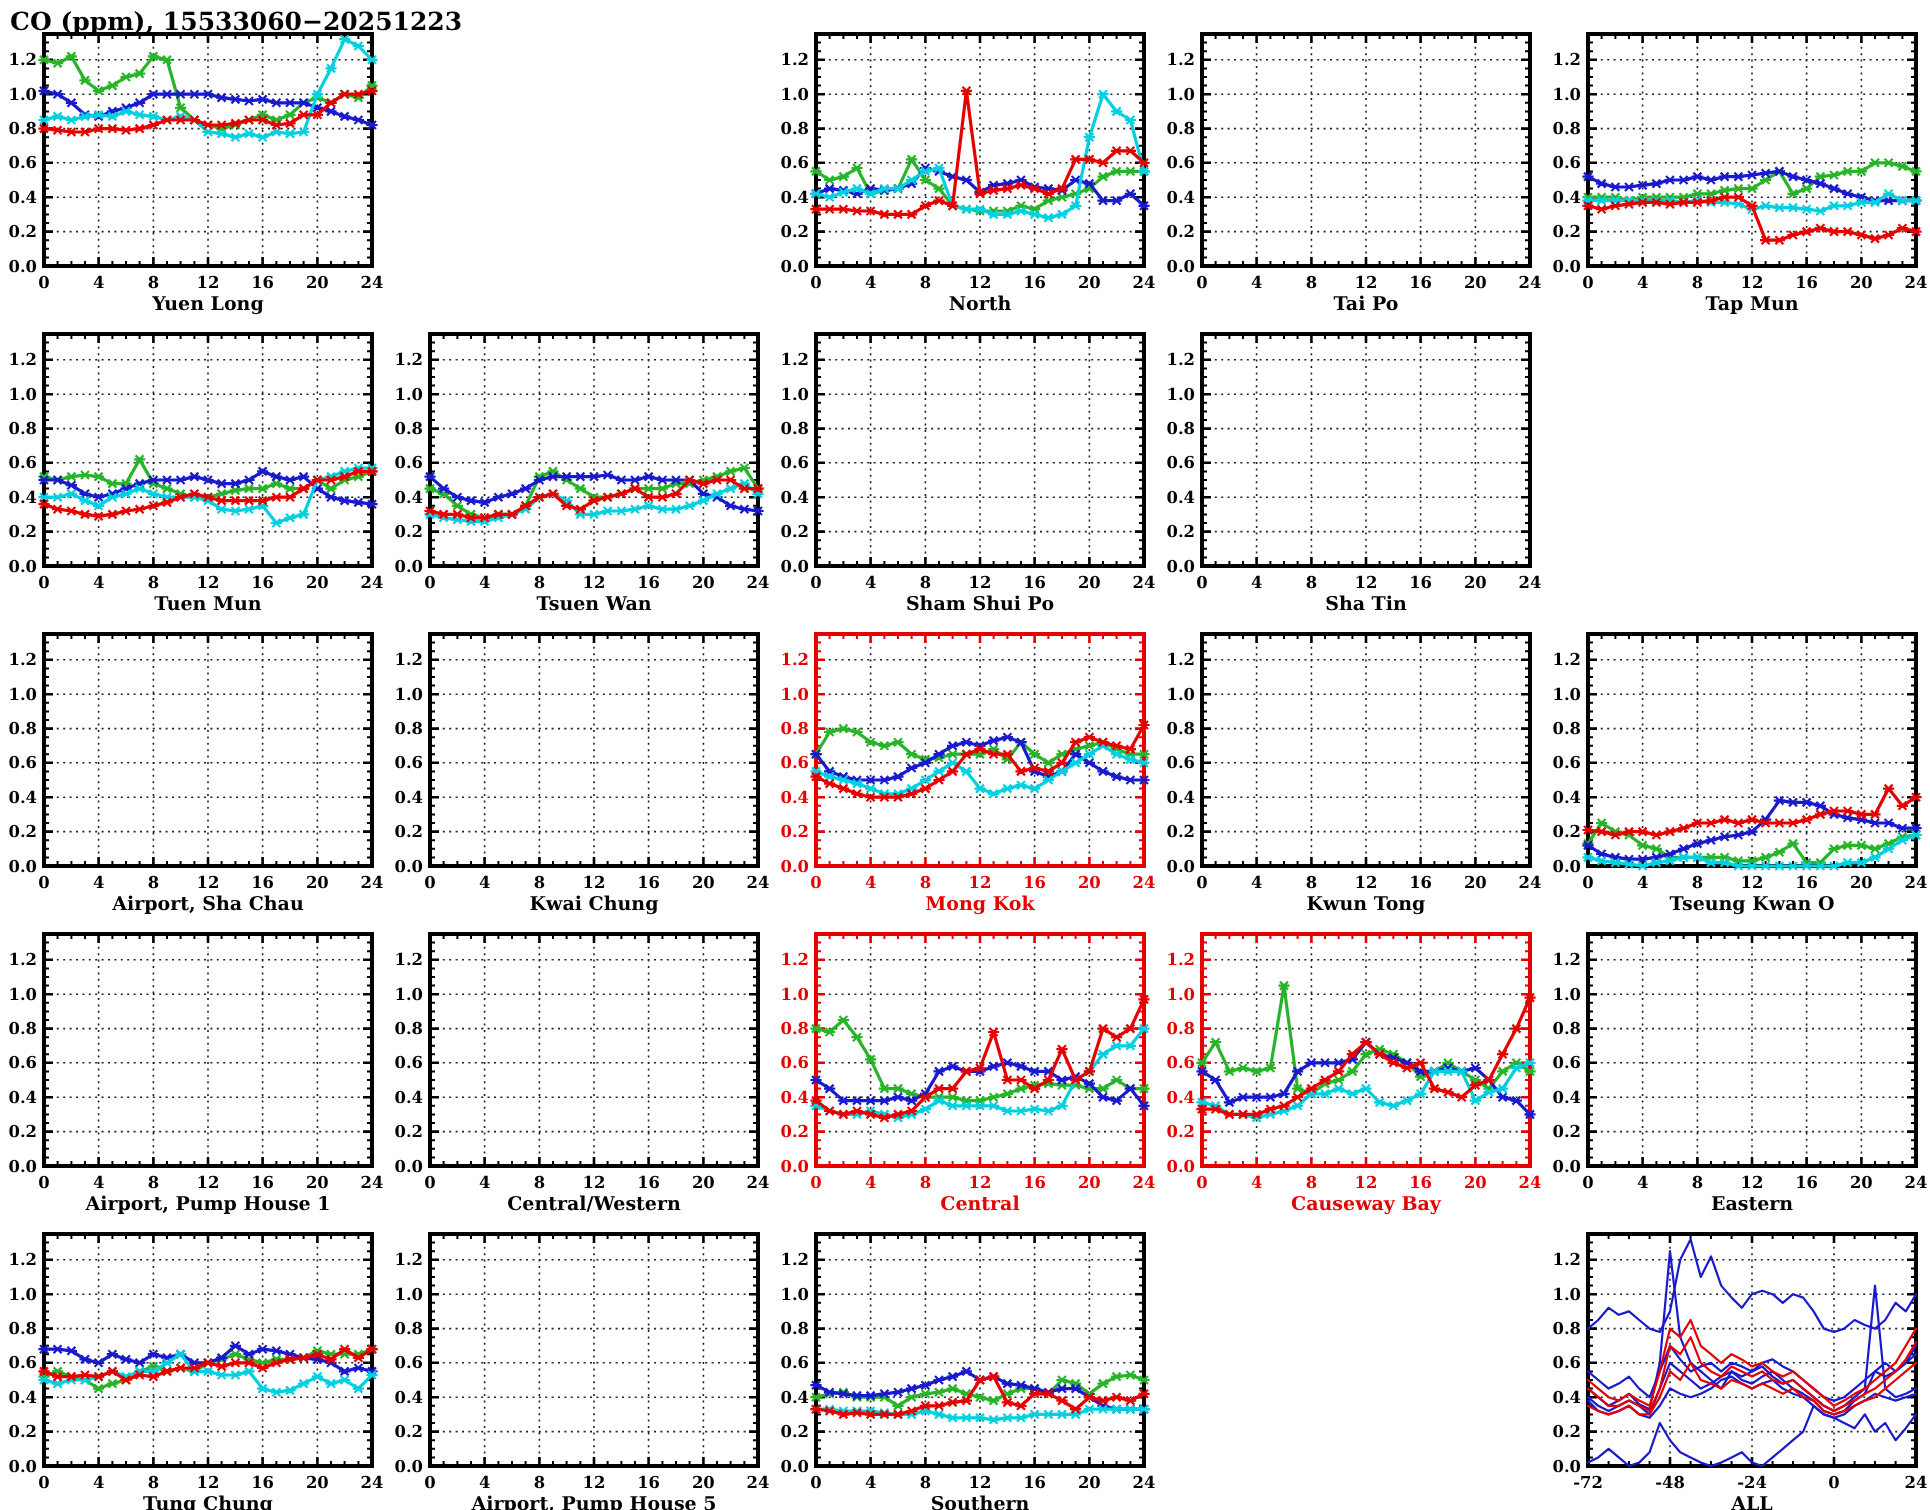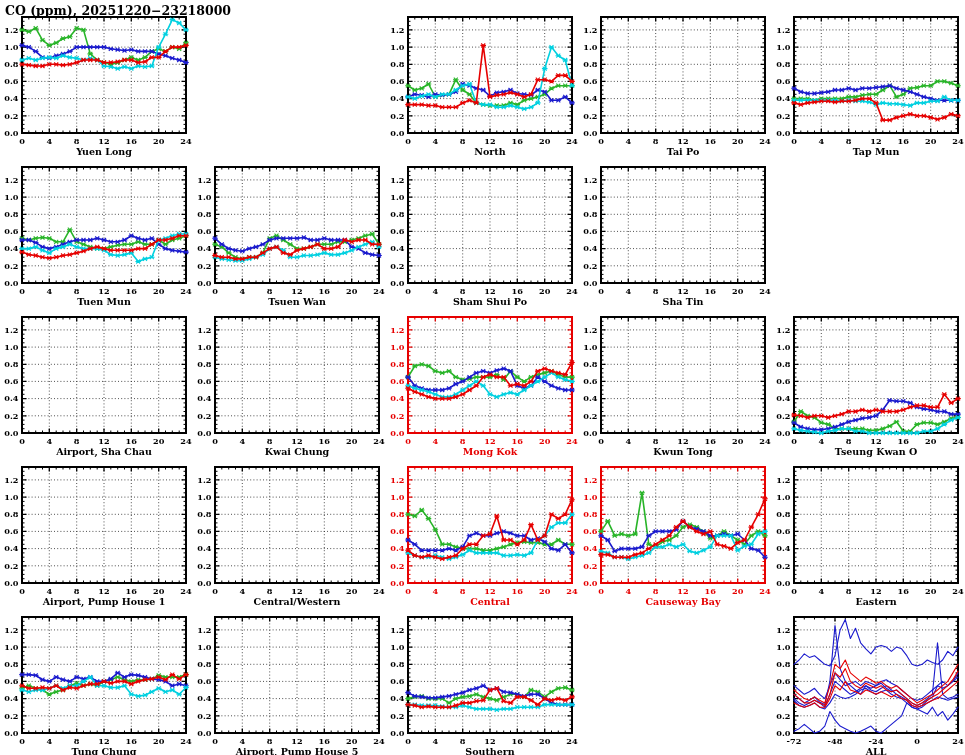--- a/index.html
+++ b/index.html
@@ -6,21 +6,21 @@
   body{width:965px;height:755px;overflow:hidden;position:relative;
        font-family:"DejaVu Serif", serif;}
   .page-title{position:absolute;left:5px;top:3px;font-size:12.5px;font-weight:bold;color:#000;}
   #grid{position:absolute;left:0;top:0;width:965px;height:755px;}
   .cell{position:absolute;width:193px;height:150px;}
   svg text{font-family:"DejaVu Serif", serif;font-weight:bold;}
 </style>
 </head>
 <body>
 
-<div class="page-title">CO (ppm), 20251220−23218000</div>
+<div class="page-title">CO (ppm), 15533060−20251223</div>
 <div id="grid">
     <div class="cell" style="left: 0px; top: 10px;"><svg width="193" height="150" viewBox="0 0 193 150">
         <path d="M22 105.8H186M22 88.6H186M22 71.4H186M22 54.3H186M22 37.1H186M22 19.9H186M49.3 7V123M76.7 7V123M104.0 7V123M131.3 7V123M158.7 7V123" stroke="#222222" stroke-width="0.8" fill="none" stroke-dasharray="1 2.2"></path>
         <path d="M28.8 123v-2.5M28.8 7v2.5M35.7 123v-2.5M35.7 7v2.5M42.5 123v-2.5M42.5 7v2.5M56.2 123v-2.5M56.2 7v2.5M63.0 123v-2.5M63.0 7v2.5M69.8 123v-2.5M69.8 7v2.5M83.5 123v-2.5M83.5 7v2.5M90.3 123v-2.5M90.3 7v2.5M97.2 123v-2.5M97.2 7v2.5M110.8 123v-2.5M110.8 7v2.5M117.7 123v-2.5M117.7 7v2.5M124.5 123v-2.5M124.5 7v2.5M138.2 123v-2.5M138.2 7v2.5M145.0 123v-2.5M145.0 7v2.5M151.8 123v-2.5M151.8 7v2.5M165.5 123v-2.5M165.5 7v2.5M172.3 123v-2.5M172.3 7v2.5M179.2 123v-2.5M179.2 7v2.5M22 118.7h2.5M186 118.7h-2.5M22 114.4h2.5M186 114.4h-2.5M22 110.1h2.5M186 110.1h-2.5M22 101.5h2.5M186 101.5h-2.5M22 97.2h2.5M186 97.2h-2.5M22 92.9h2.5M186 92.9h-2.5M22 84.3h2.5M186 84.3h-2.5M22 80.0h2.5M186 80.0h-2.5M22 75.7h2.5M186 75.7h-2.5M22 67.1h2.5M186 67.1h-2.5M22 62.9h2.5M186 62.9h-2.5M22 58.6h2.5M186 58.6h-2.5M22 50.0h2.5M186 50.0h-2.5M22 45.7h2.5M186 45.7h-2.5M22 41.4h2.5M186 41.4h-2.5M22 32.8h2.5M186 32.8h-2.5M22 28.5h2.5M186 28.5h-2.5M22 24.2h2.5M186 24.2h-2.5M22 15.6h2.5M186 15.6h-2.5M22 11.3h2.5M186 11.3h-2.5" stroke="#000000" stroke-width="1" fill="none"></path>
         <path d="M22.0 123v-4.5M22.0 7v4.5M49.3 123v-4.5M49.3 7v4.5M76.7 123v-4.5M76.7 7v4.5M104.0 123v-4.5M104.0 7v4.5M131.3 123v-4.5M131.3 7v4.5M158.7 123v-4.5M158.7 7v4.5M186.0 123v-4.5M186.0 7v4.5M22 123.0h4.5M186 123.0h-4.5M22 105.8h4.5M186 105.8h-4.5M22 88.6h4.5M186 88.6h-4.5M22 71.4h4.5M186 71.4h-4.5M22 54.3h4.5M186 54.3h-4.5M22 37.1h4.5M186 37.1h-4.5M22 19.9h4.5M186 19.9h-4.5" stroke="#000000" stroke-width="1.3" fill="none"></path>
         <rect x="22" y="7" width="164" height="116" fill="none" stroke="#000000" stroke-width="2"></rect>
         <polyline points="22.0,19.9 28.8,21.6 35.7,18.2 42.5,30.2 49.3,35.4 56.2,32.8 63.0,28.5 69.8,26.8 76.7,18.2 83.5,19.9 90.3,43.9 97.2,50.0 104.0,52.5 110.8,54.3 117.7,52.5 124.5,50.0 131.3,47.4 138.2,50.0 145.0,47.4 151.8,41.4 158.7,38.8 165.5,41.4 172.3,37.1 179.2,38.8 186.0,32.8" fill="none" stroke="#28b428" stroke-width="1.6" stroke-linejoin="round" stroke-linecap="round"></polyline>
         <path d="M19.2 19.9h5.6M20.0 17.9l4 4M24.0 17.9l-4 4M26.0 21.6h5.6M26.8 19.6l4 4M30.8 19.6l-4 4M32.9 18.2h5.6M33.7 16.2l4 4M37.7 16.2l-4 4M39.7 30.2h5.6M40.5 28.2l4 4M44.5 28.2l-4 4M46.5 35.4h5.6M47.3 33.4l4 4M51.3 33.4l-4 4M53.4 32.8h5.6M54.2 30.8l4 4M58.2 30.8l-4 4M60.2 28.5h5.6M61.0 26.5l4 4M65.0 26.5l-4 4M67.0 26.8h5.6M67.8 24.8l4 4M71.8 24.8l-4 4M73.9 18.2h5.6M74.7 16.2l4 4M78.7 16.2l-4 4M80.7 19.9h5.6M81.5 17.9l4 4M85.5 17.9l-4 4M87.5 43.9h5.6M88.3 41.9l4 4M92.3 41.9l-4 4M94.4 50.0h5.6M95.2 48.0l4 4M99.2 48.0l-4 4M101.2 52.5h5.6M102.0 50.5l4 4M106.0 50.5l-4 4M108.0 54.3h5.6M108.8 52.3l4 4M112.8 52.3l-4 4M114.9 52.5h5.6M115.7 50.5l4 4M119.7 50.5l-4 4M121.7 50.0h5.6M122.5 48.0l4 4M126.5 48.0l-4 4M128.5 47.4h5.6M129.3 45.4l4 4M133.3 45.4l-4 4M135.4 50.0h5.6M136.2 48.0l4 4M140.2 48.0l-4 4M142.2 47.4h5.6M143.0 45.4l4 4M147.0 45.4l-4 4M149.0 41.4h5.6M149.8 39.4l4 4M153.8 39.4l-4 4M155.9 38.8h5.6M156.7 36.8l4 4M160.7 36.8l-4 4M162.7 41.4h5.6M163.5 39.4l4 4M167.5 39.4l-4 4M169.5 37.1h5.6M170.3 35.1l4 4M174.3 35.1l-4 4M176.4 38.8h5.6M177.2 36.8l4 4M181.2 36.8l-4 4M183.2 32.8h5.6M184.0 30.8l4 4M188.0 30.8l-4 4" stroke="#28b428" stroke-width="1.1" fill="none"></path>
         <polyline points="22.0,35.4 28.8,37.1 35.7,41.4 42.5,47.4 49.3,48.2 56.2,45.7 63.0,43.9 69.8,41.4 76.7,37.1 83.5,37.1 90.3,37.1 97.2,37.1 104.0,37.1 110.8,38.8 117.7,39.7 124.5,40.5 131.3,39.7 138.2,41.4 145.0,41.4 151.8,41.4 158.7,43.9 165.5,45.7 172.3,48.2 179.2,50.0 186.0,52.5" fill="none" stroke="#1a1acd" stroke-width="1.6" stroke-linejoin="round" stroke-linecap="round"></polyline>
         <path d="M19.2 35.4h5.6M20.0 33.4l4 4M24.0 33.4l-4 4M26.0 37.1h5.6M26.8 35.1l4 4M30.8 35.1l-4 4M32.9 41.4h5.6M33.7 39.4l4 4M37.7 39.4l-4 4M39.7 47.4h5.6M40.5 45.4l4 4M44.5 45.4l-4 4M46.5 48.2h5.6M47.3 46.2l4 4M51.3 46.2l-4 4M53.4 45.7h5.6M54.2 43.7l4 4M58.2 43.7l-4 4M60.2 43.9h5.6M61.0 41.9l4 4M65.0 41.9l-4 4M67.0 41.4h5.6M67.8 39.4l4 4M71.8 39.4l-4 4M73.9 37.1h5.6M74.7 35.1l4 4M78.7 35.1l-4 4M80.7 37.1h5.6M81.5 35.1l4 4M85.5 35.1l-4 4M87.5 37.1h5.6M88.3 35.1l4 4M92.3 35.1l-4 4M94.4 37.1h5.6M95.2 35.1l4 4M99.2 35.1l-4 4M101.2 37.1h5.6M102.0 35.1l4 4M106.0 35.1l-4 4M108.0 38.8h5.6M108.8 36.8l4 4M112.8 36.8l-4 4M114.9 39.7h5.6M115.7 37.7l4 4M119.7 37.7l-4 4M121.7 40.5h5.6M122.5 38.5l4 4M126.5 38.5l-4 4M128.5 39.7h5.6M129.3 37.7l4 4M133.3 37.7l-4 4M135.4 41.4h5.6M136.2 39.4l4 4M140.2 39.4l-4 4M142.2 41.4h5.6M143.0 39.4l4 4M147.0 39.4l-4 4M149.0 41.4h5.6M149.8 39.4l4 4M153.8 39.4l-4 4M155.9 43.9h5.6M156.7 41.9l4 4M160.7 41.9l-4 4M162.7 45.7h5.6M163.5 43.7l4 4M167.5 43.7l-4 4M169.5 48.2h5.6M170.3 46.2l4 4M174.3 46.2l-4 4M176.4 50.0h5.6M177.2 48.0l4 4M181.2 48.0l-4 4M183.2 52.5h5.6M184.0 50.5l4 4M188.0 50.5l-4 4" stroke="#1a1acd" stroke-width="1.1" fill="none"></path>

